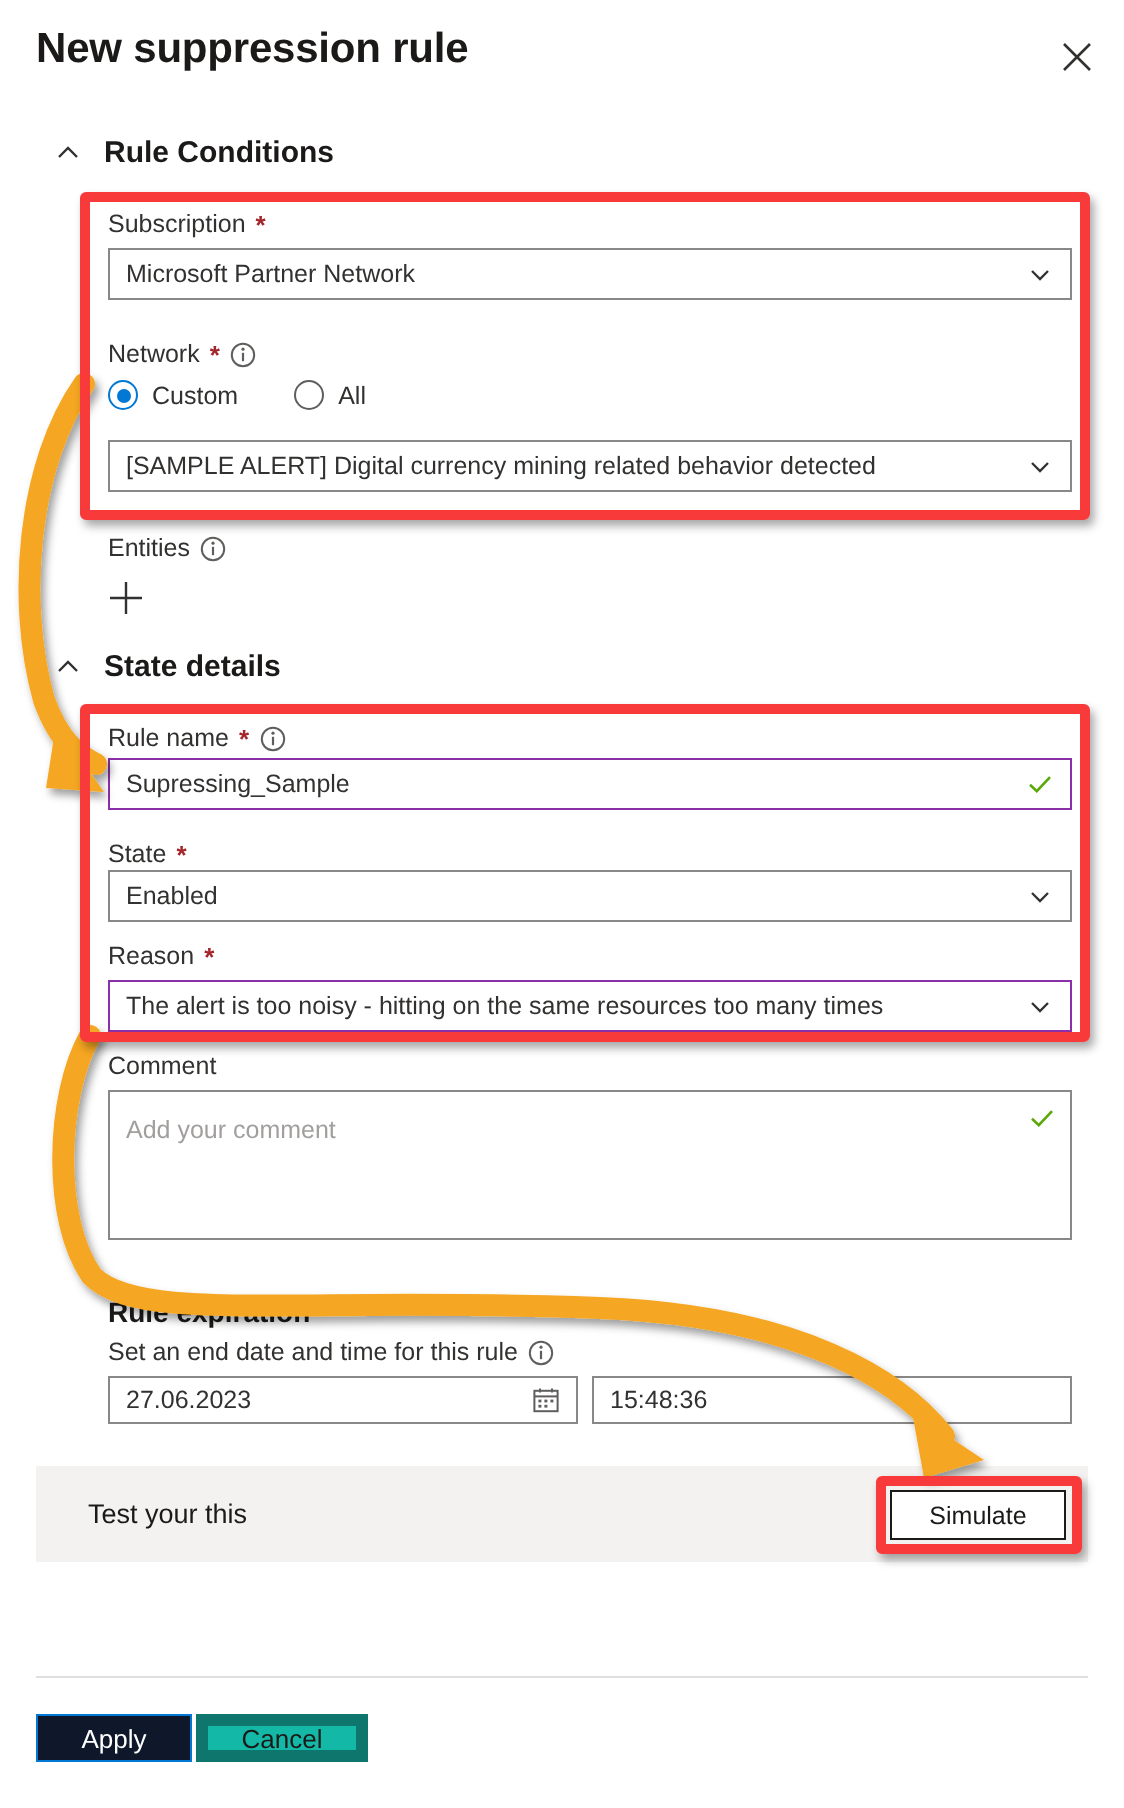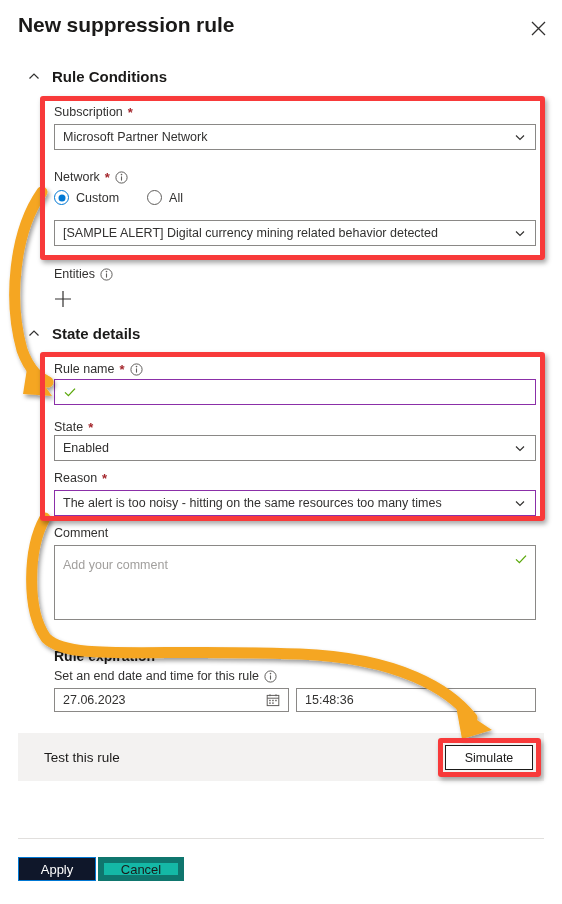--- a/index.html
+++ b/index.html
@@ -249,20 +249,21 @@
     <span class="req">*</span>
     <span class="info-i">
       <svg width="13" height="13" viewBox="0 0 13 13">
         <circle cx="6.5" cy="6.5" r="5.6" stroke="#605e5c" stroke-width="1" fill="none"></circle>
         <circle cx="6.5" cy="3.6" r="0.8" fill="#605e5c"></circle>
         <path d="M6.5 5.4 L6.5 9.6" stroke="#605e5c" stroke-width="1.1"></path>
       </svg>
     </span>
   </div>
   <div class="field purple" style="left:54px; top:379px; width:482px; height:26px;">
+    <span class="val">Supressing_Sample</span>
     <span class="ok-check">
       <svg width="14" height="14" viewBox="0 0 14 14">
         <path d="M2 7.4 L5.4 10.6 L12 3.6" stroke="#5aa80a" stroke-width="1.3" fill="none"></path>
       </svg>
     </span>
   </div>
 
   <div class="fld-label" style="left:54px; top:420px;text-align:center;">
     <span>State</span>
     <span class="req">*</span>
@@ -325,21 +326,21 @@
         <rect x="3.2" y="9.4" width="1.5" height="1.4" fill="#605e5c"></rect>
         <rect x="6.2" y="9.4" width="1.5" height="1.4" fill="#605e5c"></rect>
       </svg>
     </span>
   </div>
   <div class="field" style="left:296px; top:688px; width:240px; height:24px;">
     <span class="val">15:48:36</span>
   </div>
 
   <div class="test-bar" style="left:18px; top:733px; width:526px; height:48px;">
-    <span class="tb-label">Test this rule</span>
+    <span class="tb-label">Test your this</span>
   </div>
   <button class="sim-btn" style="left:445px; top:745px; width:88px; height:25px;">Simulate</button>
 
   <div class="divider" style="left:18px; top:838px; width:526px;"></div>
   <button class="btn-primary" style="left:18px; top:857px; width:78px; height:24px;">Apply</button>
   <button class="btn-secondary" style="left:98px; top:857px; width:86px; height:24px;">Cancel</button>
 
   <svg class="anno" viewBox="0 0 562 904">
     <defs>
       <filter id="dshadow" x="-30%" y="-30%" width="180%" height="180%">

